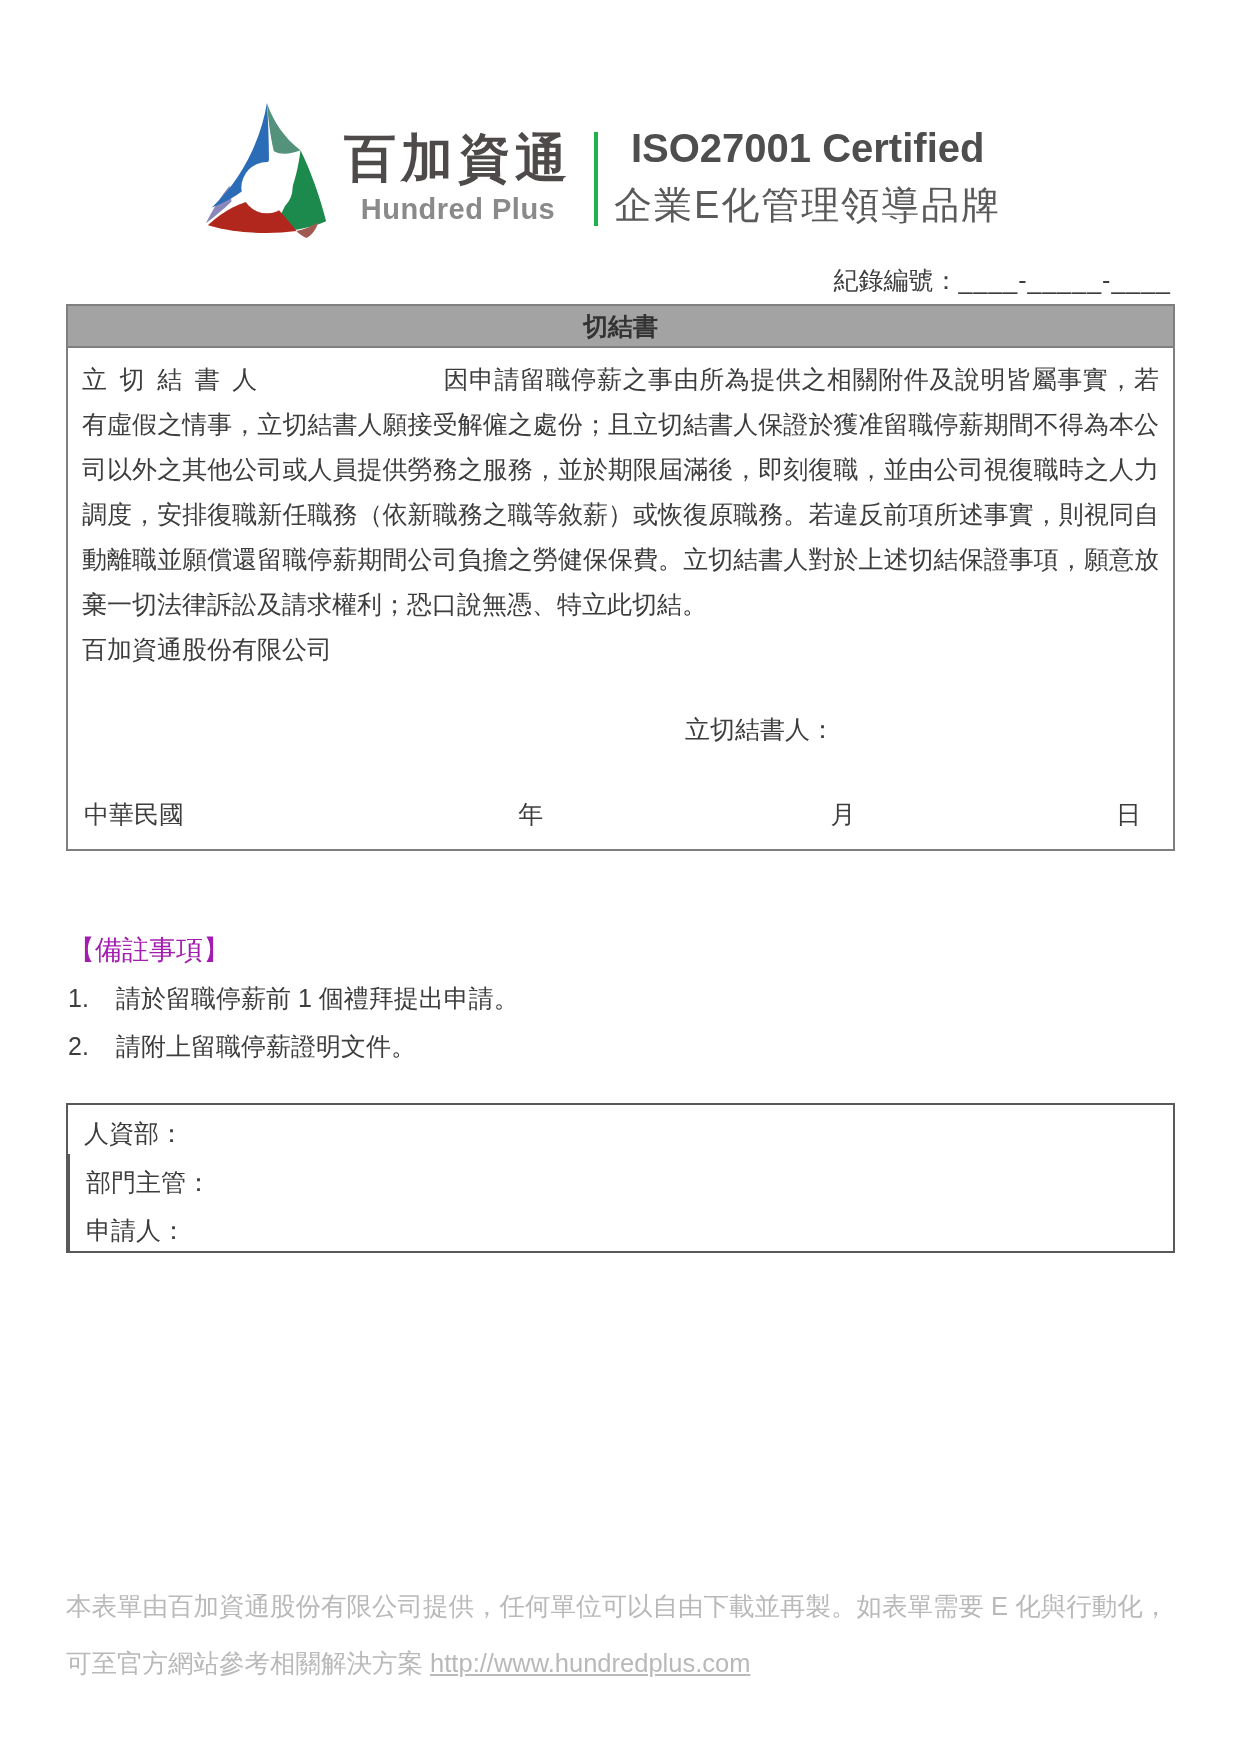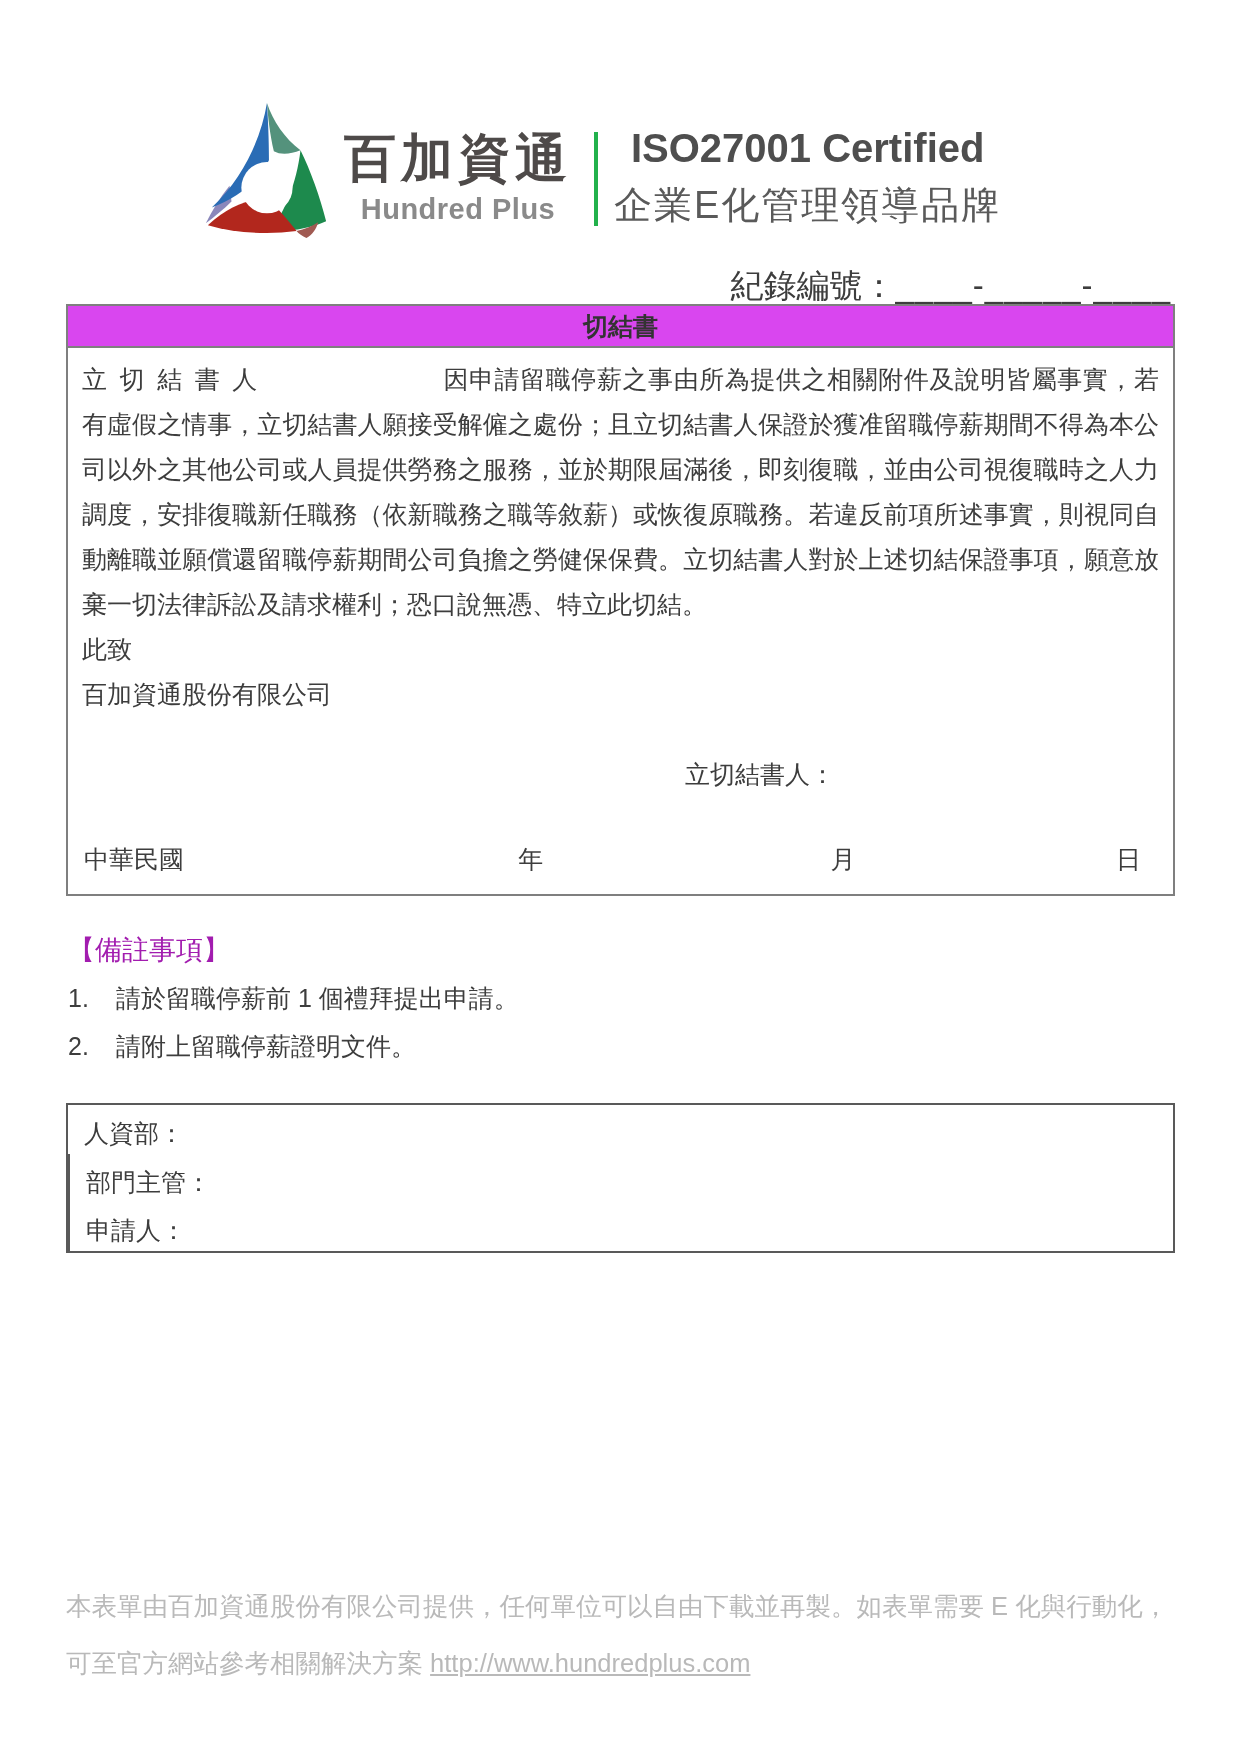--- a/index.html
+++ b/index.html
@@ -16,27 +16,27 @@
   .logo-tri { width:138px; height:140px; flex:0 0 auto; }
   .brand-col { margin-left:10px; padding-top:30px; }
   .brand-zh { font-size:52px; font-weight:700; color:#4e4a49; letter-spacing:5px; line-height:1.1; }
   .brand-en { font-size:29px; font-weight:700; color:#8a8a8a; letter-spacing:0.5px; margin-top:6px; }
   .green-bar { width:4px; height:94px; background:#22b14c; margin:32px 16px 0 22px; flex:0 0 auto; }
   .cert-col { padding-top:26px; }
   .cert-en { font-size:40px; font-weight:600; color:#4e4e4e; line-height:1.1; }
   .cert-zh { font-size:38px; font-weight:400; color:#5a5a5a; letter-spacing:2px; margin-top:10px; }
 
   
-  .record-line { position:absolute; top:264px; right:70px; font-size:33px; color:#3d3d3d; }
+  .record-line { position:absolute; top:264px; right:70px; font-size:25px; color:#3d3d3d; }
   .record-line .blanks { letter-spacing:1px; }
 
   
   .main-table { position:absolute; left:66px; top:304px; width:1109px; border:2px solid #7f7f7f; background:#fff; }
   .main-table .title-row {
-    background:#d946ef; border-bottom:2px solid #7f7f7f;
+    background:#a3a3a3; border-bottom:2px solid #7f7f7f;
     height:42px; line-height:40px; text-align:center;
     font-size:25px; font-weight:700; color:#333;
   }
   .main-table .body-cell { padding:9px 14px 12px 14px; font-size:25px; line-height:45px; color:#3d3d3d; }
   .para { text-align:justify; }
   .declarant-label { letter-spacing:12px; }
   .name-gap { display:inline-block; width:173px; }
   .closing-line { margin-top:0; }
   .company-line { text-align:left; }
   .signer-line { margin-top:35px; padding-left:56%; }
@@ -91,21 +91,20 @@
   <div class="record-line">
     <span>紀錄編號：</span><span class="blanks">____-_____-____</span>
   </div>
 
   <div class="main-table">
     <div class="title-row">切結書</div>
     <div class="body-cell">
       <div class="para">
         <span class="declarant-label">立切結書人</span><span class="name-gap"></span><span>因申請留職停薪之事由所為提供之相關附件及說明皆屬事實，若有虛假之情事，立切結書人願接受解僱之處份；且立切結書人保證於獲准留職停薪期間不得為本公司以外之其他公司或人員提供勞務之服務，並於期限屆滿後，即刻復職，並由公司視復職時之人力調度，安排復職新任職務（依新職務之職等敘薪）或恢復原職務。若違反前項所述事實，則視同自動離職並願償還留職停薪期間公司負擔之勞健保保費。立切結書人對於上述切結保證事項，願意放棄一切法律訴訟及請求權利；恐口說無憑、特立此切結。</span>
       </div>
-      <div class="closing-line">此致</div>
       <div class="company-line">百加資通股份有限公司</div>
       <div class="signer-line">立切結書人：</div>
       <div class="date-row">
         <span class="date-era">中華民國</span>
         <span class="date-year">年</span>
         <span class="date-month">月</span>
         <span class="date-day">日</span>
       </div>
     </div>
   </div>

